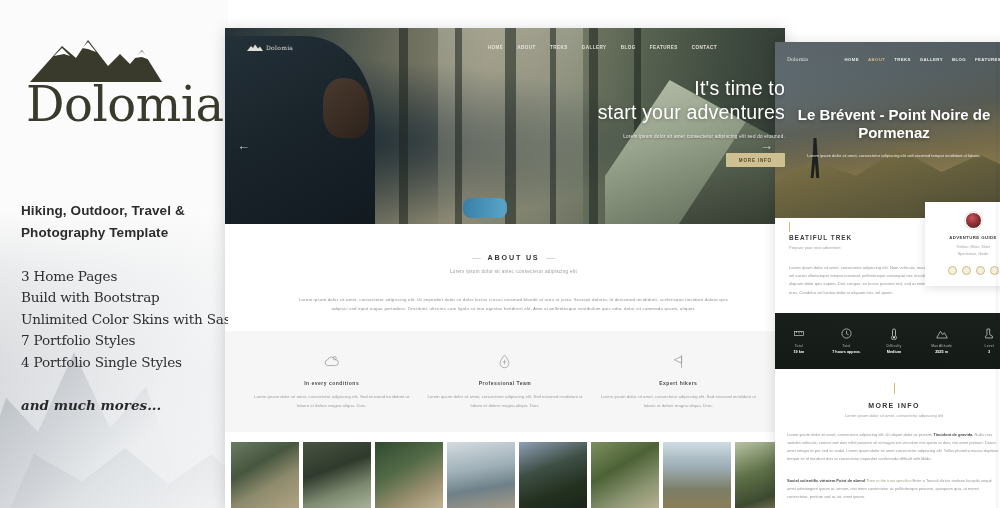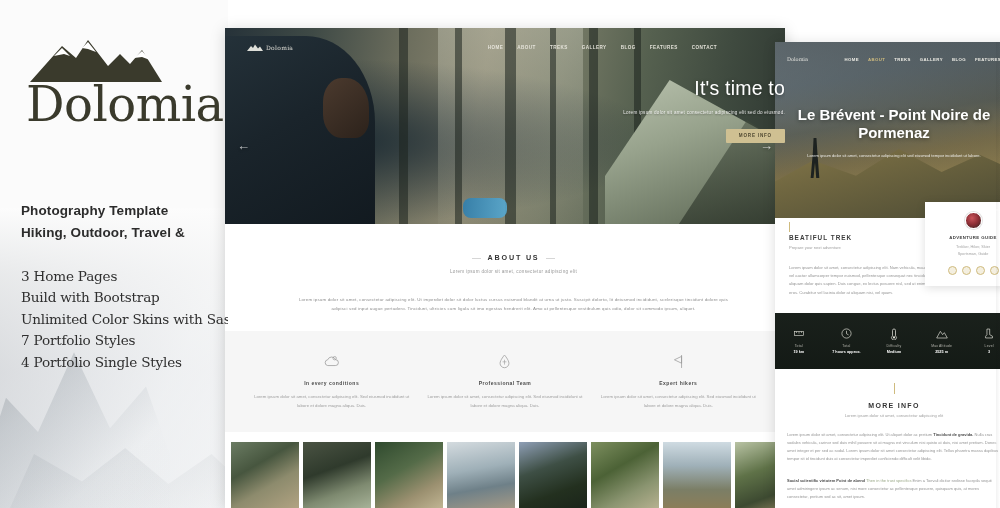--- a/index.html
+++ b/index.html
@@ -267,32 +267,33 @@
       <svg class="logo-mountain" width="140" height="52" viewBox="0 0 140 52">
         <path d="M4 50 L36 14 L50 26 L62 8 L82 34 L94 22 L104 32 L116 18 L136 50 Z" fill="#3a3a2c"></path>
         <path d="M28 24 L36 16 L44 24 L38 22 Z" fill="#ffffff"></path>
         <path d="M56 16 L62 10 L70 20 L62 17 Z" fill="#ffffff"></path>
         <path d="M108 26 L116 19 L124 28 L116 25 Z" fill="#ffffff"></path>
       </svg>
       <div class="logo-word">Dolomia</div>
     </div>
 
     <div class="tagline">
+      <div>Hiking, Outdoor, Travel &amp;</div>
       <div>Photography Template</div>
-      <div>Hiking, Outdoor, Travel &amp;</div>
     </div>
 
     <ul class="feature-list">
       <li>3 Home Pages</li>
       <li>Build with Bootstrap</li>
       <li>Unlimited Color Skins with Sass</li>
       <li>7 Portfolio Styles</li>
       <li>4 Portfolio Single Styles</li>
     </ul>
 
+    <div class="more-line">and much mores...</div>
   </div>
 </div>
 
 <div class="mock-main">
 
   <div class="hero">
     <div class="trees">
       <div class="blur-light"></div>
       <div class="tree" style="left:31%;width:9px;"></div>
       <div class="tree" style="left:41%;width:7px;"></div>
@@ -320,20 +321,21 @@
         <span>Gallery</span>
         <span>Blog</span>
         <span>Features</span>
         <span>Contact</span>
       </nav>
     </div>
 
     <div class="hero-copy">
       <div class="hero-h1">
         <div>It's time to</div>
+        <div>start your adventures</div>
       </div>
       <div class="hero-sub">Lorem ipsum dolor sit amet consectetur adipiscing elit sed do eiusmod.</div>
       <div class="hero-btn">More info</div>
     </div>
 
     <div class="arrow left">←</div>
     <div class="arrow right">→</div>
   </div>
 
   <div class="about">

